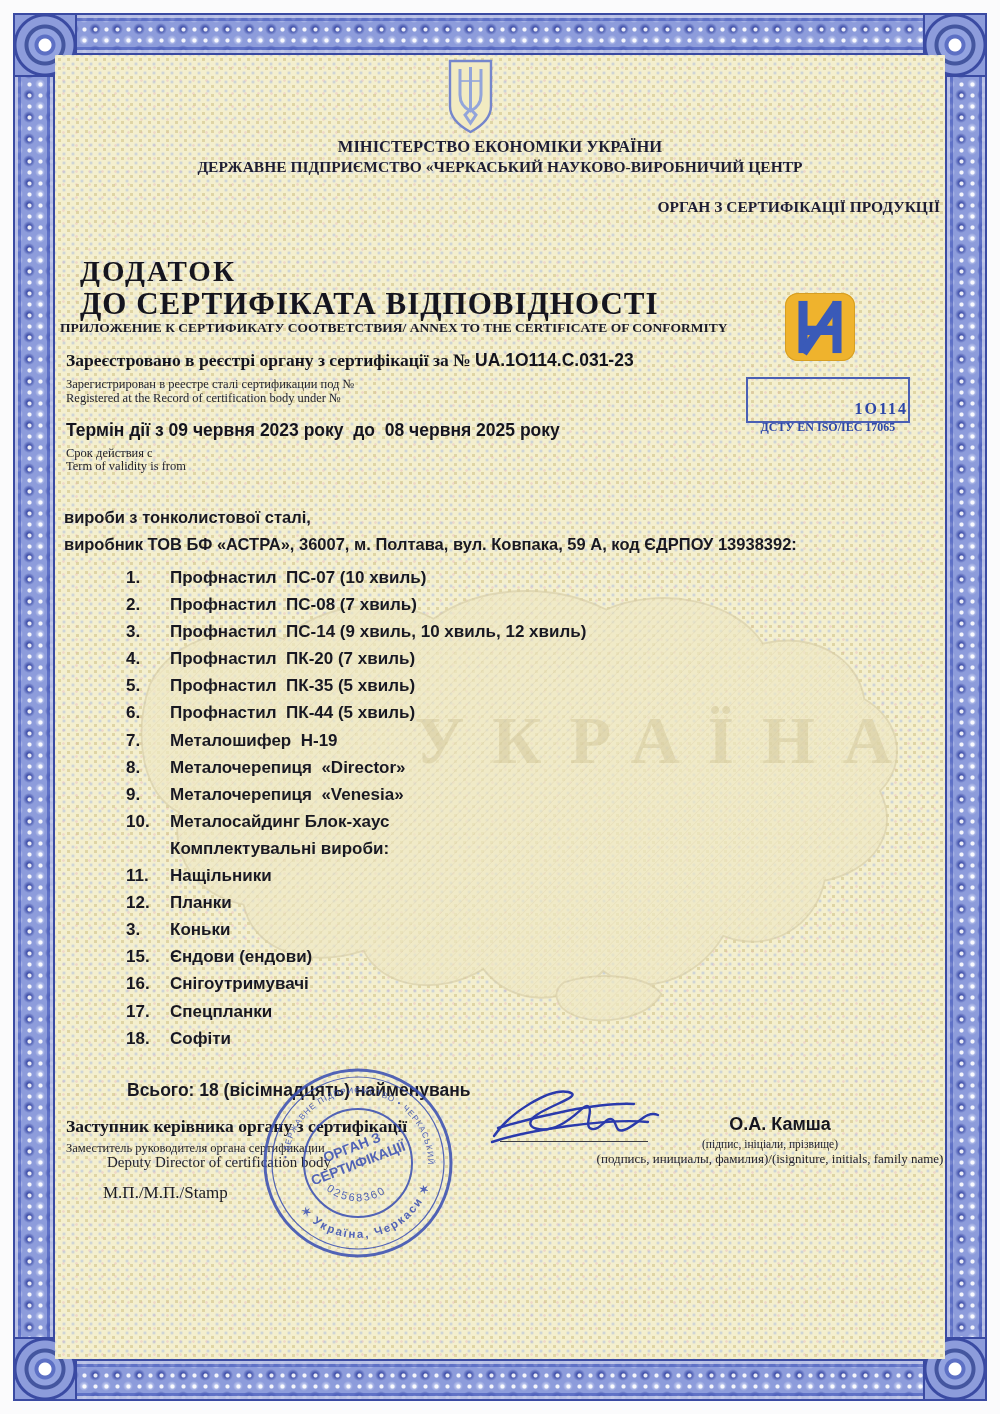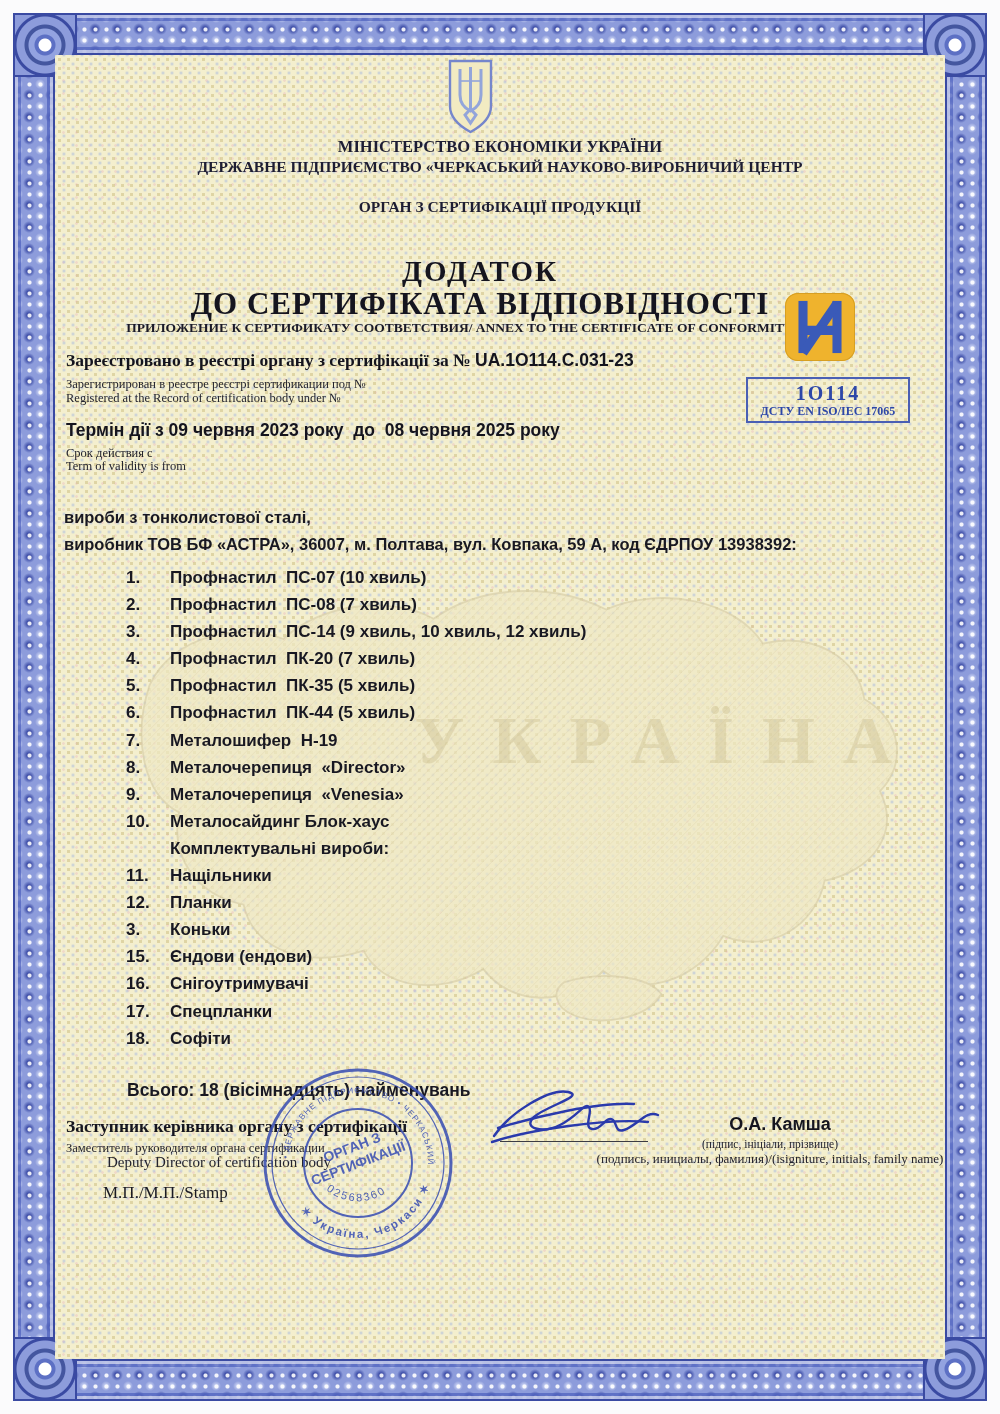--- a/index.html
+++ b/index.html
@@ -48,41 +48,41 @@
   .wm-text {
     position:absolute; left:300px; top:688px; width:620px; text-align:right;
     font-family:"Liberation Serif", serif; font-size:68px; font-weight:bold;
     letter-spacing:28px; color:rgba(203,190,142,.40); white-space:nowrap;margin-top:13px;
   }
 
   
   .abs { position:absolute; }
   .ser { font-family:"Liberation Serif", serif; }
   .san { font-family:"Liberation Sans", sans-serif; }
-  .ctr { text-align:center; }
+  .ctr { }
   .pre { white-space:pre; }
 
   .hdr { left:60px; width:880px; text-align:center; color:#1d1d33; font-weight:bold; }
   .hdr1 { top:137px; font-size:16.5px; }
   .hdr2 { top:158px; font-size:15.5px; }
   .hdr3 { top:178px; font-size:15.5px; }
-  .hdr4 { top:198px; font-size:15.5px; }
+  .hdr4 { top:198px; font-size:15.5px;text-align:right; }
 
   .title1 { left:80px; width:800px; top:255px; font-size:29px; font-weight:bold; letter-spacing:2px; color:#15151f; }
   .title2 { left:80px; width:800px; top:286px; font-size:31px; font-weight:bold; letter-spacing:1px; color:#15151f; }
   .subtitle { left:60px; width:800px; top:320px; font-size:13.5px; font-weight:bold; color:#1a1a28; }
 
   .reg-main { left:66px; top:350px; font-size:17.5px; font-weight:bold; color:#14141e; }
   .reg-num  { font-family:"Liberation Sans", sans-serif; }
   .reg-ru   { left:66px; top:377px; font-size:12.5px; color:#23232e; }
   .reg-en   { left:66px; top:391px; font-size:12.5px; color:#23232e; }
 
   .acc-logo { position:absolute; left:785px; top:293px; width:70px; height:68px; background:#efb32d; border-radius:13px; box-shadow:0 0 0 1px #d79f22 inset; }
   .acc-box  { position:absolute; left:746px; top:377px; width:160px; height:42px; border:2px solid #4a5fb4; color:#2d47a8; text-align:center; }
-  .acc-num  { font-size:20px; font-weight:bold; letter-spacing:2px; line-height:22px; margin-top:3px; }
+  .acc-num  { font-size:16px; font-weight:bold; letter-spacing:2px; line-height:22px; margin-top:19px;text-align:right; }
   .acc-std  { font-size:12px; font-weight:bold; line-height:14px; }
 
   .val-main { left:66px; top:420px; font-size:17.5px; font-weight:bold; color:#14141e; }
   .val-ru   { left:66px; top:446px; font-size:12.5px; color:#23232e; }
   .val-en   { left:66px; top:459px; font-size:12.5px; color:#23232e; }
 
   .intro { left:64px; top:504px; font-size:16.5px; font-weight:bold; color:#181822; line-height:27px; }
 
   .plist { left:0; top:568px; width:1000px; }
   .prow  { position:relative; height:27.1px; }
@@ -159,21 +159,21 @@
         <line x1="15" y1="33" x2="45" y2="33"></line>
       </g>
     </svg>
   </div>
   <div class="acc-box ser">
     <div class="acc-num">1О114</div>
     <div class="acc-std">ДСТУ EN ISO/IEC 17065</div>
   </div>
 
   <div class="abs ser reg-main"><span>Зареєстровано в реєстрі органу з сертифікації за № </span><span class="reg-num">UA.1О114.С.031-23</span></div>
-  <div class="abs ser reg-ru">Зарегистрирован в реестре реєстрі сертификации под №</div>
+  <div class="abs ser reg-ru">Зарегистрирован в реестре сталі сертификации под №</div>
   <div class="abs ser reg-en">Registered at the Record of certification body under №</div>
 
   <div class="abs san pre val-main">Термін дії з 09 червня 2023 року  до  08 червня 2025 року</div>
   <div class="abs ser val-ru">Срок действия с</div>
   <div class="abs ser val-en">Term of validity is from</div>
 
   <div class="abs san intro">
     <div>вироби з тонколистової сталі,</div>
     <div>виробник ТОВ БФ «АСТРА», 36007, м. Полтава, вул. Ковпака, 59 А, код ЄДРПОУ 13938392:</div>
   </div>

